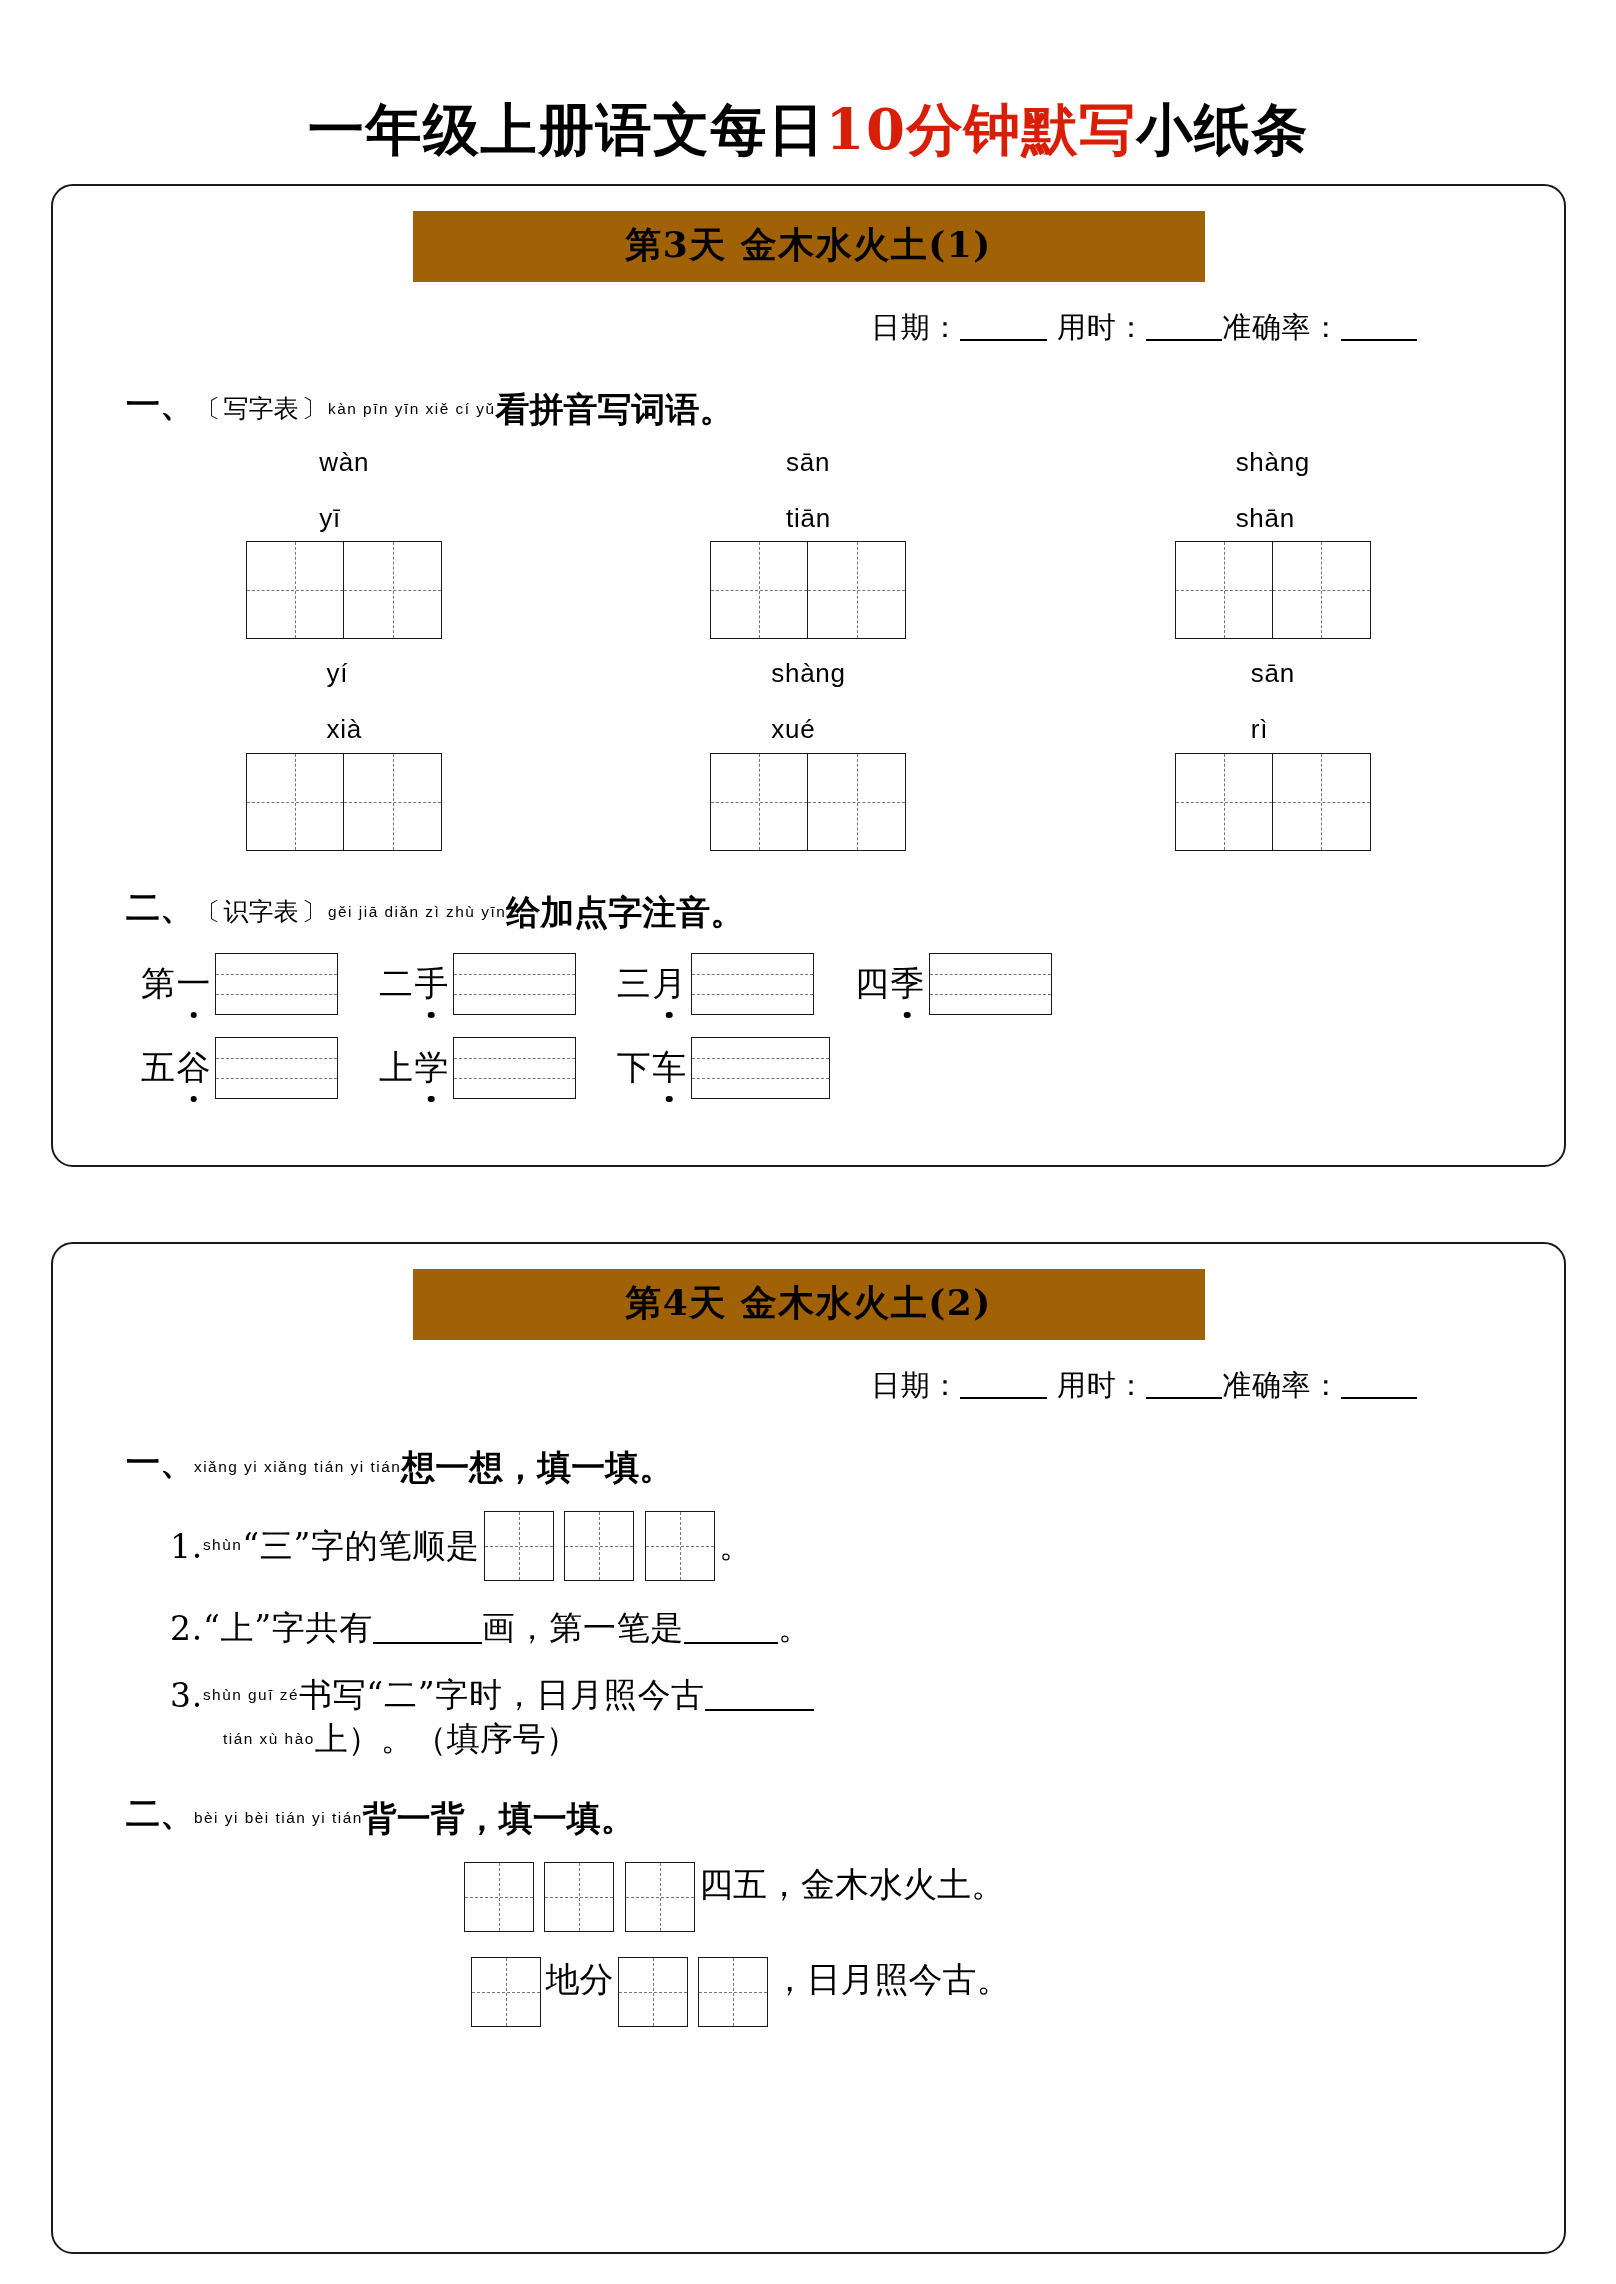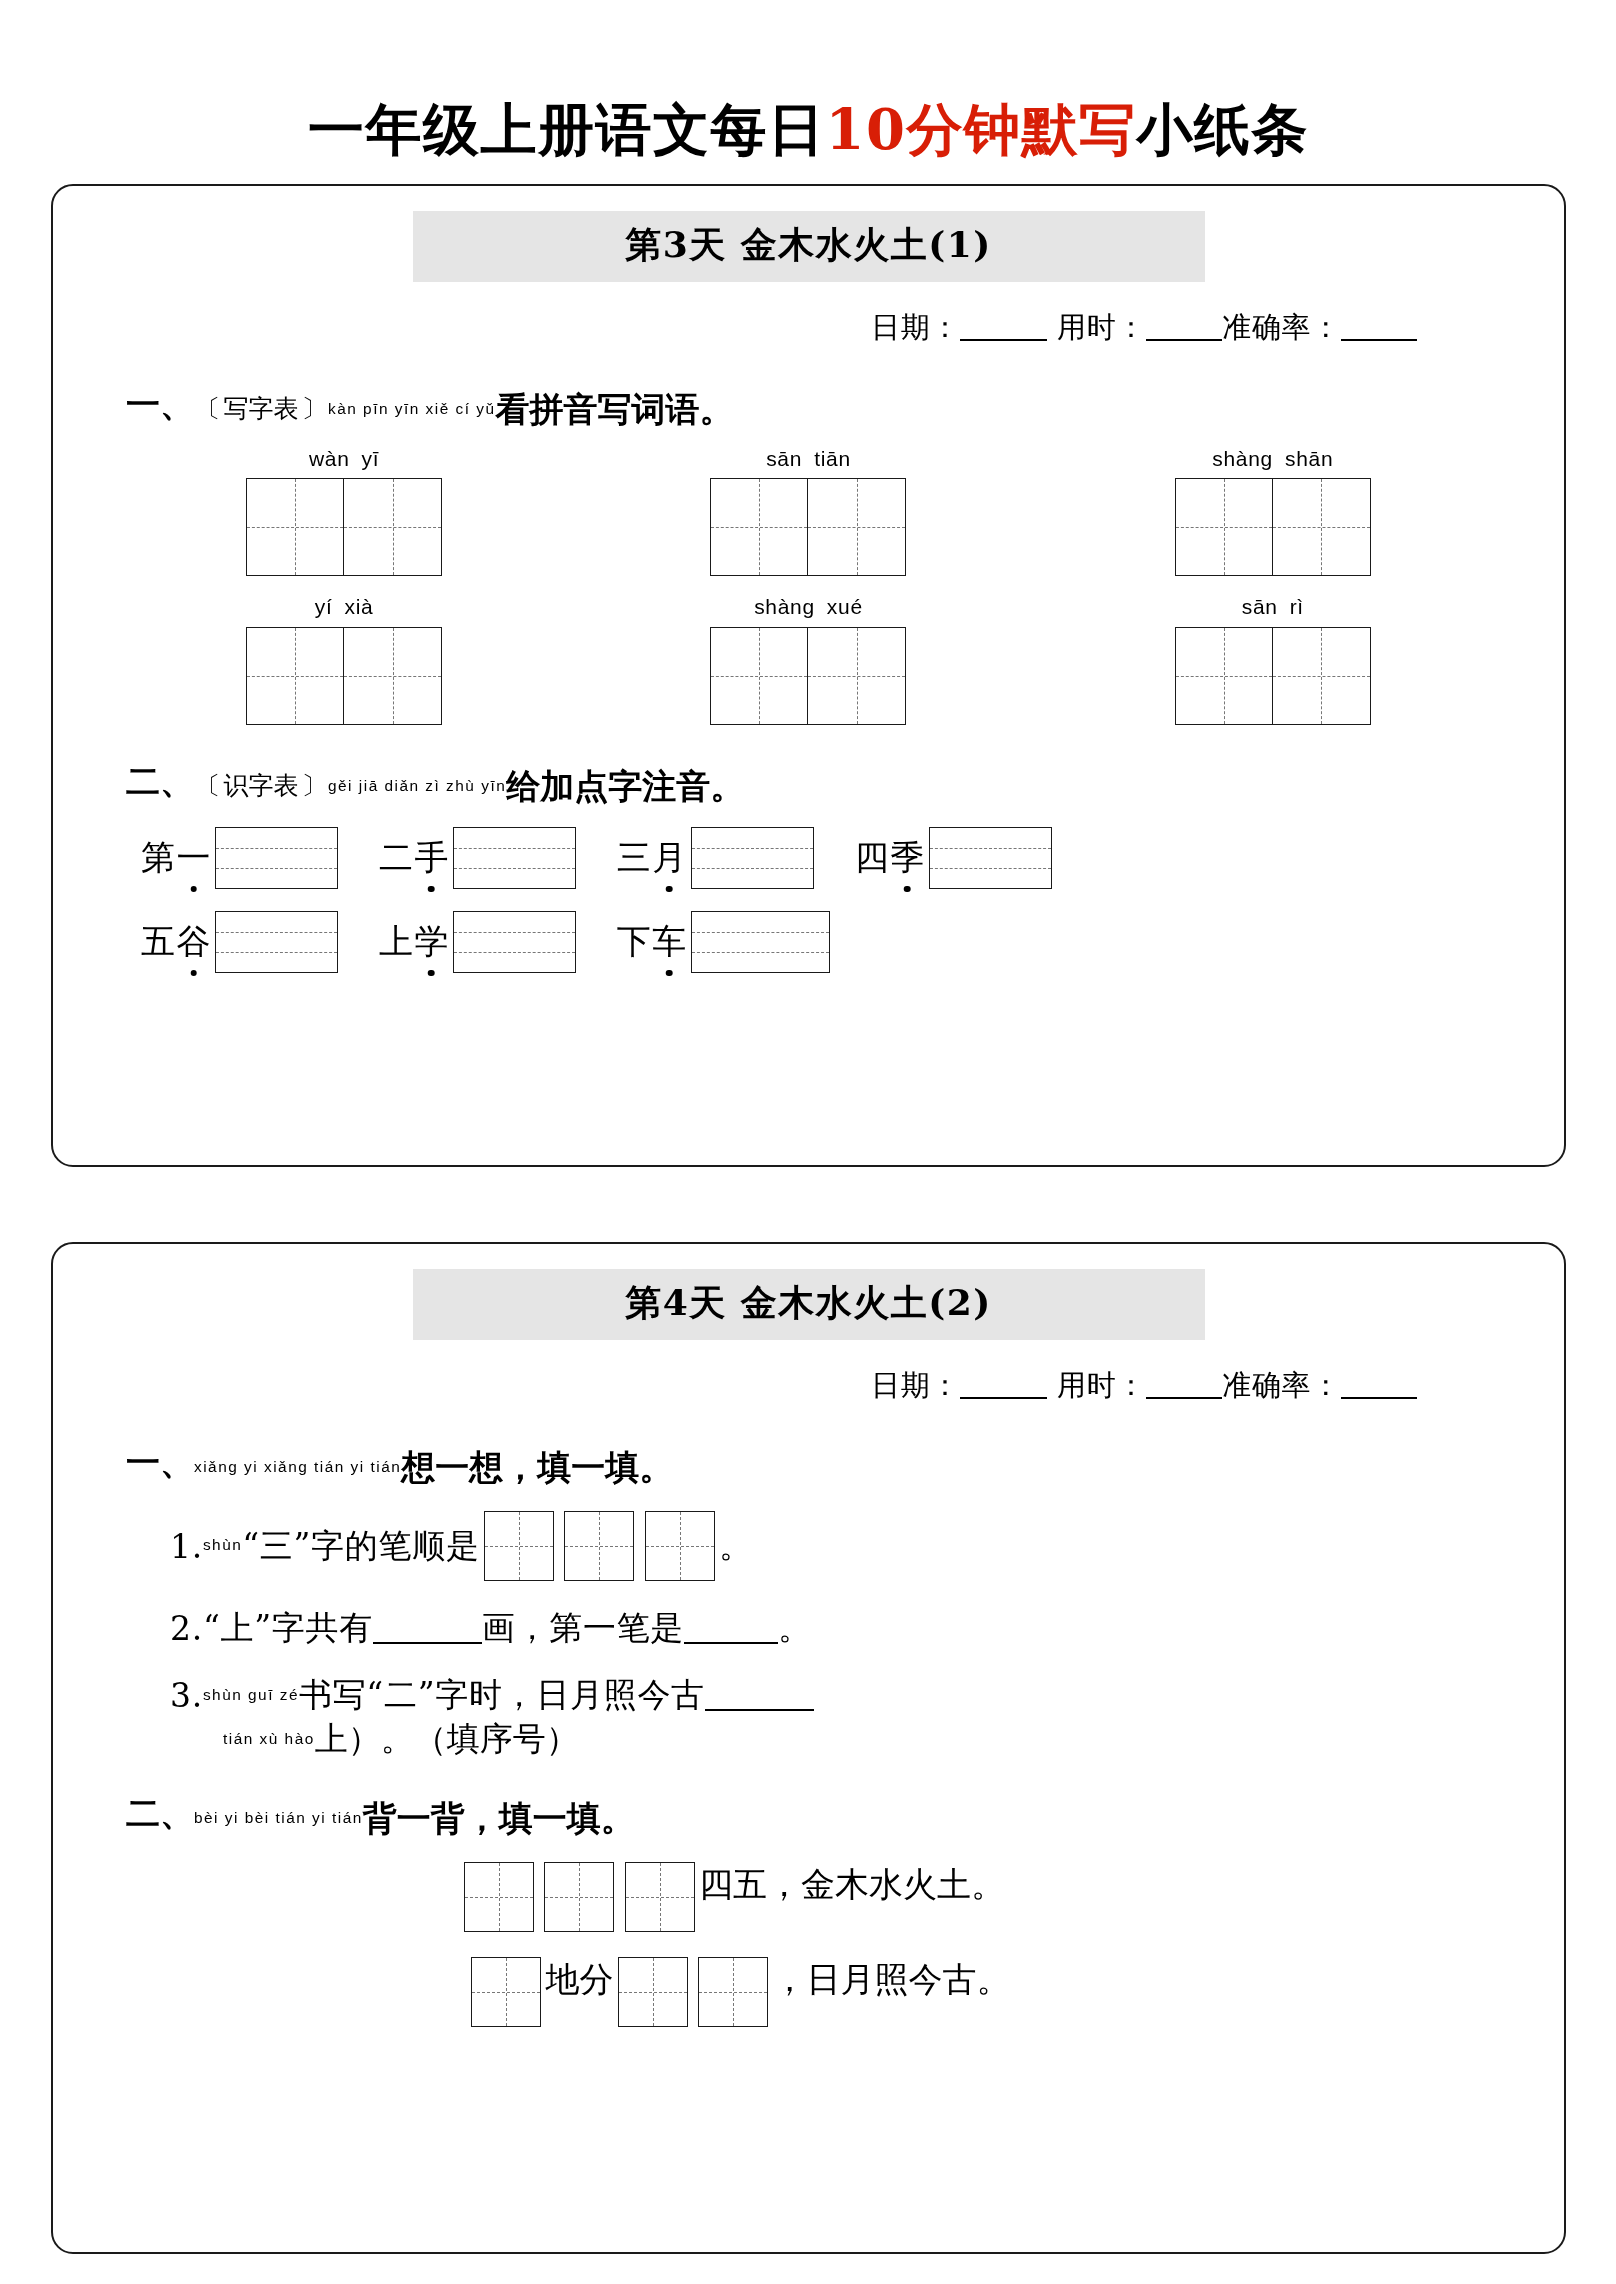--- a/index.html
+++ b/index.html
@@ -42,21 +42,21 @@
     border: 2.2px solid #1a1a1a;
     border-radius: 22px;
     margin: 0 51px;
     box-sizing: border-box;
     position: relative;
   }
   .card.first { margin-top: 14.7px; height: 983px; }
   .card.second { margin-top: 75px; height: 1012px; }
 
   .daybar {
-    background: #e5e5e5;
+    background: #a16207;
     width: 792px;
     margin: 25px auto 0 auto;
     text-align: center;
     font-family: "DejaVu Serif", serif;
     font-weight: bold;
     font-size: 36px;
     padding: 10.3px 0 11.7px 0;
     letter-spacing: 1.5px;
   }
 
@@ -114,26 +114,27 @@
   .gridrow {
     display: flex;
     justify-content: space-around;
     margin-top: 19px;
     padding: 0 59px;
     box-sizing: border-box;
   }
   .gitem { display: flex; flex-direction: column; align-items: center; }
   .gpy {
     font-family: "Liberation Sans", sans-serif;
-    font-size: 21px;
+    font-size: 26px;
     letter-spacing: 0.7px;
     margin-bottom: 7.3px;
     display: flex;
-    gap: 12px;
-    white-space: nowrap;
+    gap: 25px;
+    white-space: nowrap;
+    flex-direction: column;
   }
   .boxes { display: flex; }
   .tzg {
     width: 98px;
     height: 98px;
     border: 1.8px solid #1a1a1a;
     position: relative;
     box-sizing: border-box;
   }
   .tzg + .tzg { border-left: none; }

